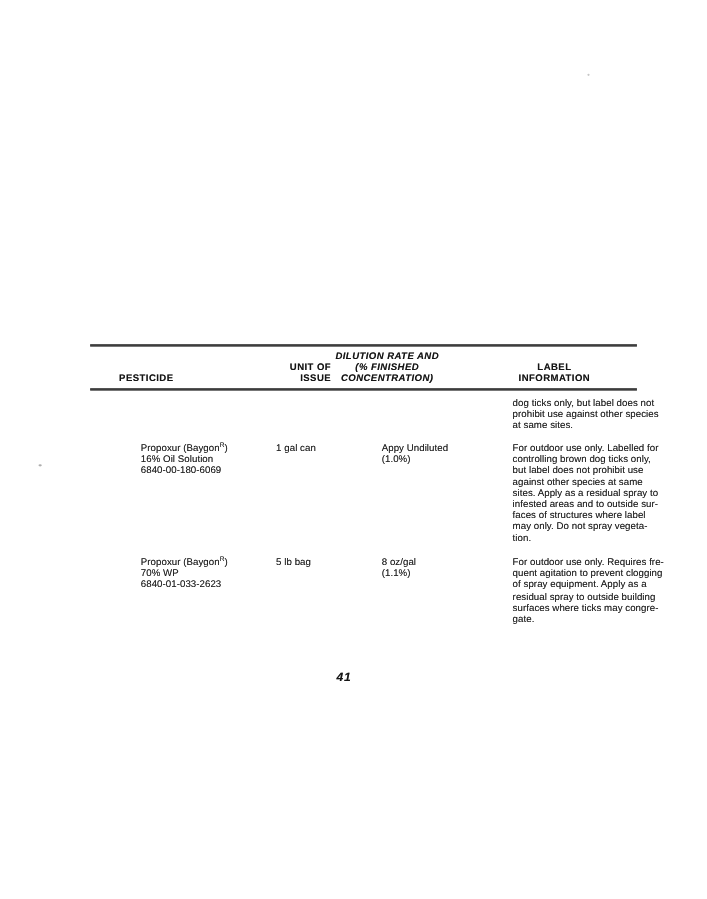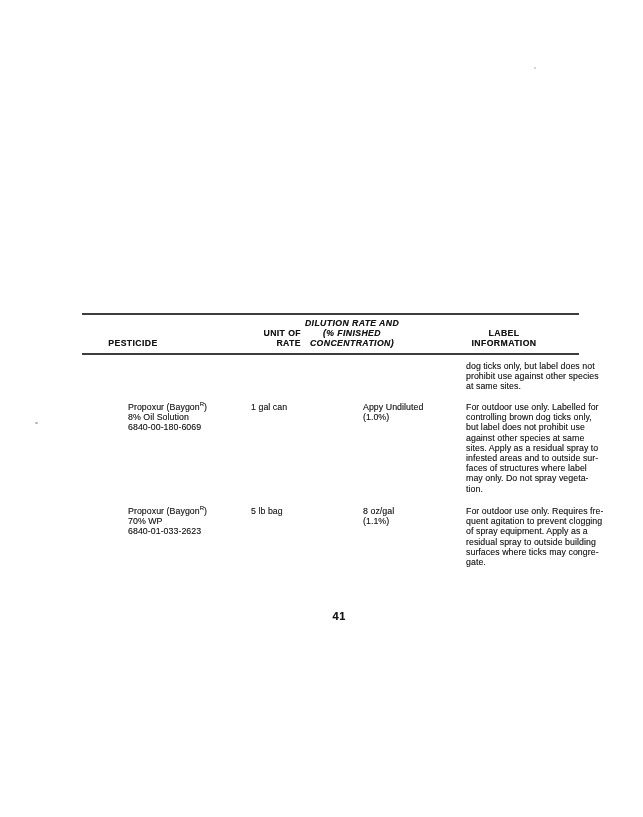--- a/index.html
+++ b/index.html
@@ -31,38 +31,39 @@
   }
   .h1{left:73px;top:339px;}
   .h2{left:181px;top:329px;text-align:right;}
   .h3{left:292px;top:319px;font-style:italic;}
   .h4{left:444px;top:329px;}
   
   .row{position:absolute;left:0;width:643px;}
   .cell{position:absolute;top:0;}
   .c1{left:85px;width:125px;}
   .c2{left:208px;width:85px;}
-  .c3{left:320px;width:115px;}
+  .c3{left:304px;width:115px;}
   .c4{left:423px;width:160px;}
   .ln{
     font-size:8.8px;line-height:10.2px;
     white-space:nowrap;
     letter-spacing:0.05px;
     color:#1e1e1e;
     text-shadow:0 0 0.35px rgba(0,0,0,0.45);
     padding-left:43px;
   }
   .ln sup{font-size:6px;line-height:0;vertical-align:super;}
   
   .pageno{
     position:absolute;left:306px;top:610px;width:40px;
-    text-align:right;
+    text-align:left;
     font-size:11px;font-weight:bold;letter-spacing:0.6px;
     color:#161616;
     text-shadow:0 0 0.4px rgba(0,0,0,0.5);
+    font-style:italic;
   }
   
   .speck{position:absolute;border-radius:50%;}
   .speck-a{left:35px;top:422px;width:3px;height:2px;background:#aeaeae;}
   .speck-b{left:534px;top:67px;width:2px;height:2px;background:#c6c6c6;}
 </style>
 </head>
 <body>
 
 <div class="page">
@@ -70,21 +71,21 @@
   <span class="speck speck-a"></span>
   <span class="speck speck-b"></span>
 
   <div class="rule rule-top"></div>
 
   <div class="hcell h1">
     <div>PESTICIDE</div>
   </div>
   <div class="hcell h2">
     <div>UNIT OF</div>
-    <div>RATE</div>
+    <div>ISSUE</div>
   </div>
   <div class="hcell h3">
     <div>DILUTION RATE AND</div>
     <div>(% FINISHED</div>
     <div>CONCENTRATION)</div>
   </div>
   <div class="hcell h4">
     <div>LABEL</div>
     <div>INFORMATION</div>
   </div>
@@ -95,21 +96,21 @@
     <div class="cell c4">
       <div class="ln">dog ticks only, but label does not</div>
       <div class="ln">prohibit use against other species</div>
       <div class="ln">at same sites.</div>
     </div>
   </div>
 
   <div class="row" style="top:402px">
     <div class="cell c1">
       <div class="ln"><span>Propoxur (Baygon</span><sup>R</sup><span>)</span></div>
-      <div class="ln">8% Oil Solution</div>
+      <div class="ln">16% Oil Solution</div>
       <div class="ln">6840-00-180-6069</div>
     </div>
     <div class="cell c2">
       <div class="ln">1 gal can</div>
     </div>
     <div class="cell c3">
       <div class="ln">Appy Undiluted</div>
       <div class="ln">(1.0%)</div>
     </div>
     <div class="cell c4">

